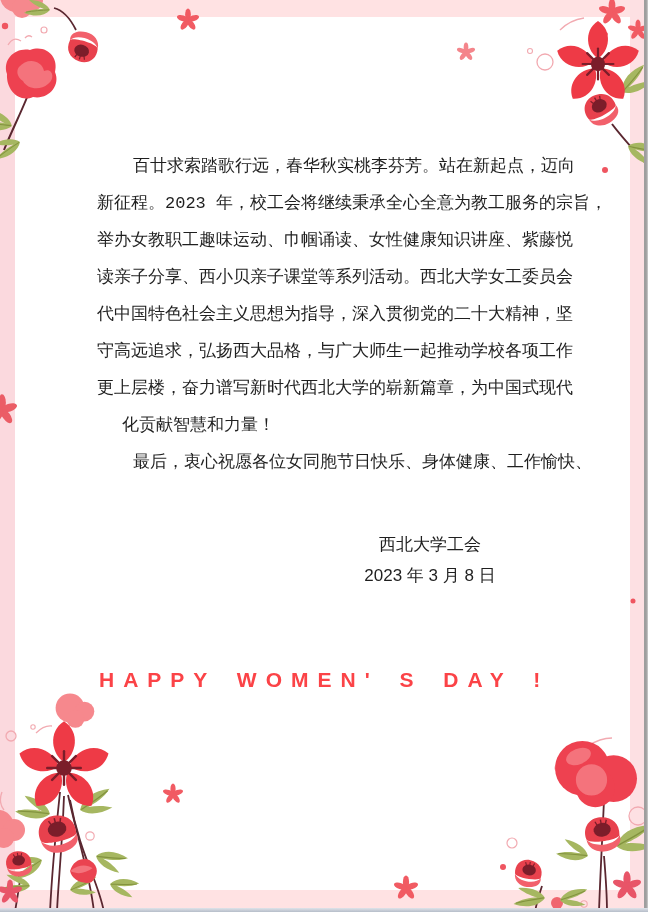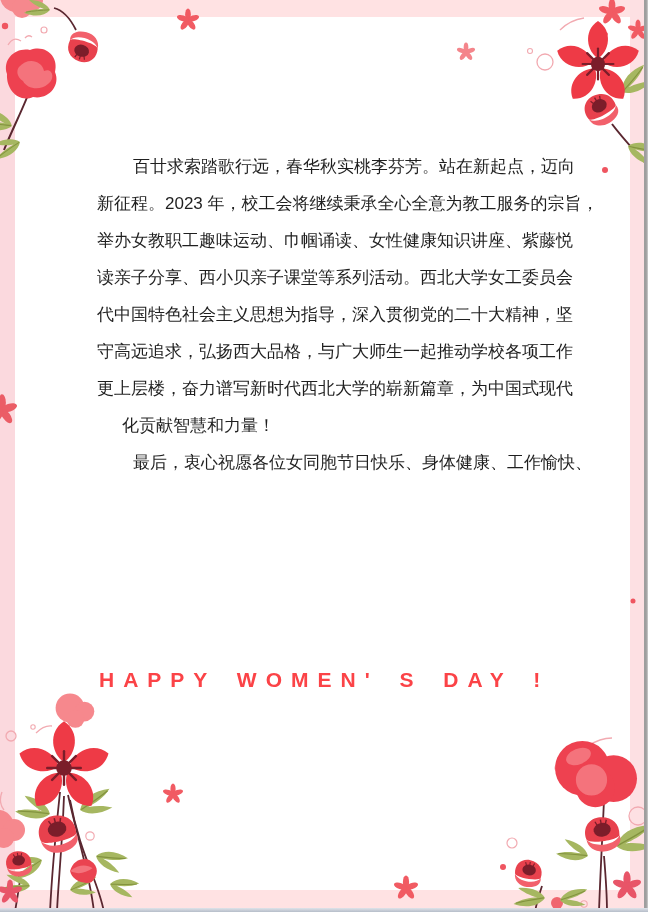--- a/index.html
+++ b/index.html
@@ -22,21 +22,21 @@
   .edge-bottom { position:absolute; left:0; top:908px; width:648px; height:4px;
                  background:linear-gradient(#dfe3ea,#b6bdc9); z-index:5; }
 
   
   .decor { position:absolute; left:0; top:0; width:648px; height:912px; z-index:1; pointer-events:none; }
 
   
   .body-text { position:absolute; left:97px; top:148px; width:459px;
                font-size:17px; color:#1f1f1f; z-index:2; }
   .t-line { height:37px; line-height:37px; white-space:nowrap;
-            text-align:justify; text-align-last:justify; }
+            text-align:justify; text-align-last:justify;font-family:Liberation Mono, monospace; }
   .t-line.first { padding-left:36px; }
   .t-line.last  { text-align-last:left;margin-left:25px; }
 
   .signature { position:absolute; left:330px; top:529px; width:200px;
                text-align:center; font-size:17px; color:#1f1f1f; z-index:2; }
   .sig-line { height:31px; line-height:31px; white-space:nowrap; }
 
   .banner { position:absolute; left:99px; top:668px; font-size:21px; font-weight:bold;
             letter-spacing:9px; word-spacing:6px; color:#fb4347; white-space:nowrap; z-index:2; }
 </style>
@@ -208,19 +208,21 @@
     <div class="t-line">举办女教职工趣味运动、巾帼诵读、女性健康知识讲座、紫藤悦</div>
     <div class="t-line">读亲子分享、西小贝亲子课堂等系列活动。西北大学女工委员会</div>
     <div class="t-line">代中国特色社会主义思想为指导，深入贯彻党的二十大精神，坚</div>
     <div class="t-line">守高远追求，弘扬西大品格，与广大师生一起推动学校各项工作</div>
     <div class="t-line">更上层楼，奋力谱写新时代西北大学的崭新篇章，为中国式现代</div>
     <div class="t-line last">化贡献智慧和力量！</div>
     <div class="t-line first">最后，衷心祝愿各位女同胞节日快乐、身体健康、工作愉快、</div>
   </div>
 
   <div class="signature">
+    <div class="sig-line">西北大学工会</div>
+    <div class="sig-line">2023 年 3 月 8 日</div>
   </div>
 
   <div class="banner">HAPPY WOMEN' S DAY !</div>
 
   <div class="edge-right"></div>
   <div class="edge-bottom"></div>
 </div>
 
 </body></html>

